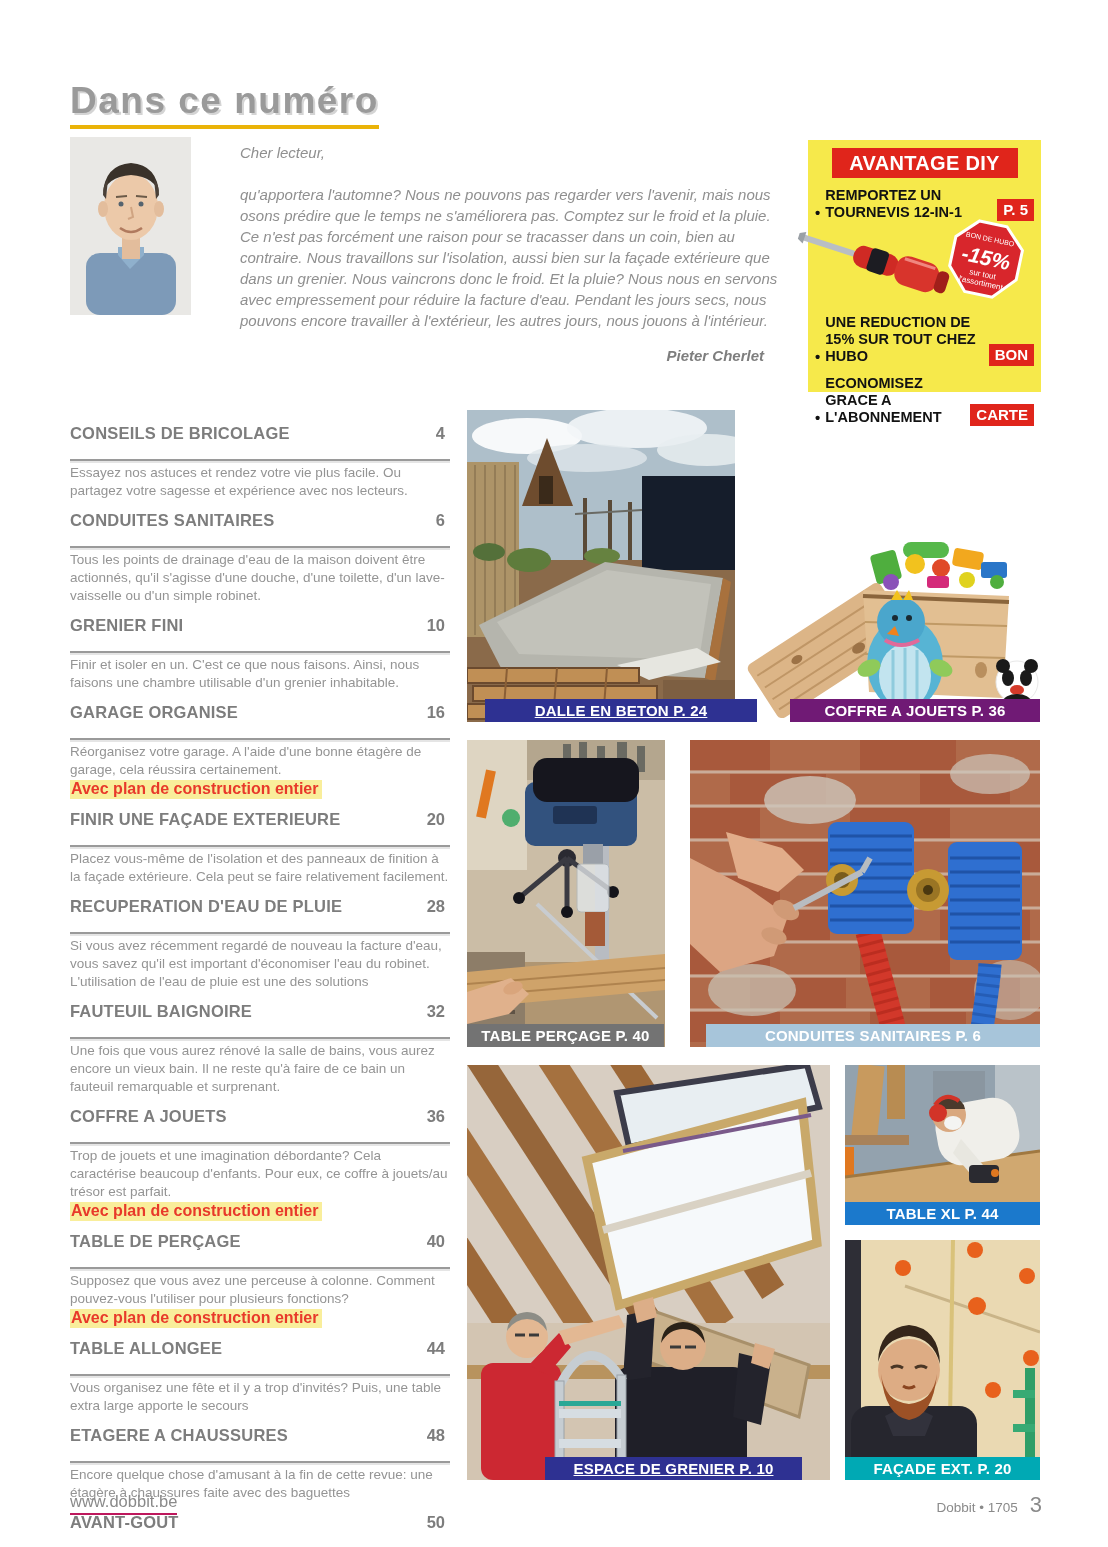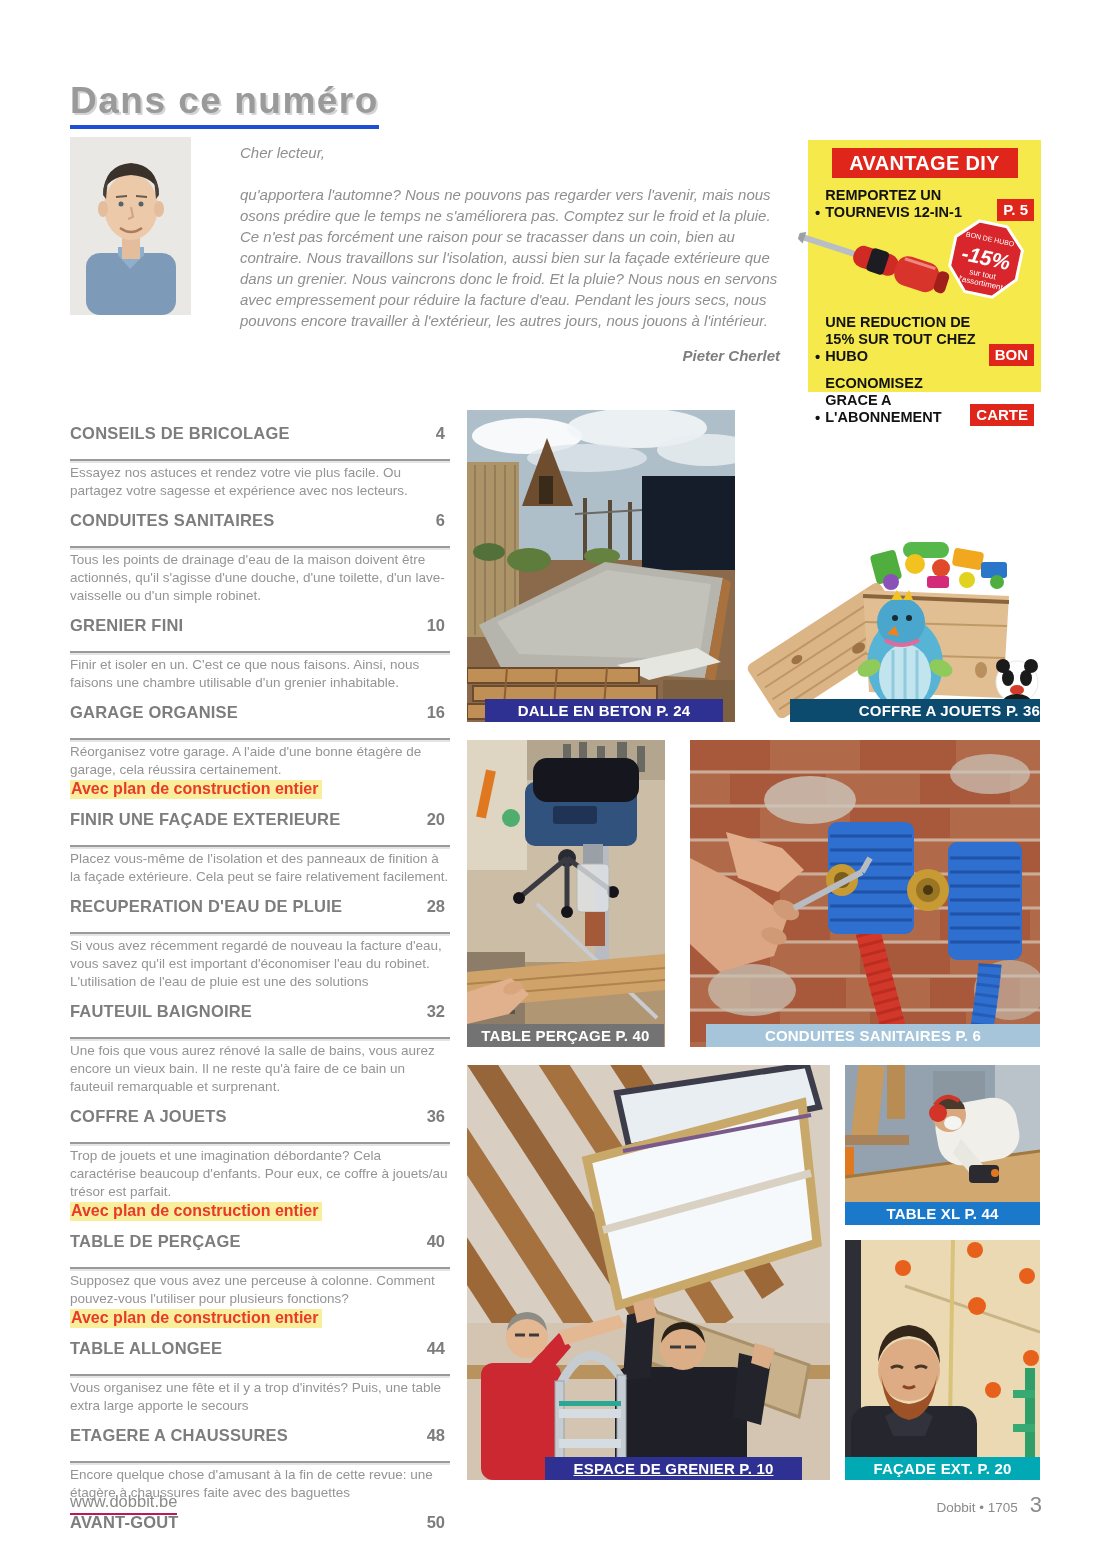--- a/index.html
+++ b/index.html
@@ -2,30 +2,30 @@
 <html><head>
 <meta charset="utf-8">
 <style>
   html,body{margin:0;padding:0;background:#ffffff;}
   .page{position:relative;width:1108px;height:1547px;background:#ffffff;overflow:hidden;
         font-family:"Liberation Sans",sans-serif;}
 
   
   .page-title{position:absolute;left:70px;top:80px;font-size:37px;font-weight:bold;
       letter-spacing:1.5px;color:#9a9a9a;text-shadow:2px 2px 0 #d4d4d4;
-      padding-bottom:3px;border-bottom:4px solid #1d4ed8;}
+      padding-bottom:3px;border-bottom:4px solid #eab308;}
 
   .portrait{position:absolute;left:70px;top:137px;width:121px;height:178px;}
   .portrait svg{display:block;width:100%;height:100%;}
 
   .intro{position:absolute;left:240px;top:142px;width:540px;color:#8f8f8f;
       font-style:italic;font-size:15px;line-height:21px;}
   .intro-salutation{margin:0 0 21px 0;}
   .intro-paragraph{margin:0;}
-  .intro-signature{margin:14px 0 0 0;text-align:right;font-weight:bold;color:#7e7e7e;}
+  .intro-signature{margin:14px 16px 0 0;text-align:right;font-weight:bold;color:#7e7e7e;}
 
   
   .promo{position:absolute;left:808px;top:140px;width:233px;height:252px;background:#f6e94b;}
   .promo-header{margin:8px auto 0 auto;width:186px;height:30px;background:#e0251b;color:#fff;
       font-weight:bold;font-size:20px;text-align:center;line-height:30px;letter-spacing:.3px;}
   .promo-item{display:flex;align-items:flex-end;gap:5px;padding:9px 7px 0 7px;}
   .promo-item .bullet{font-size:15px;font-weight:bold;color:#111;line-height:1.15;}
   .promo-item .label{flex:1;font-weight:bold;font-size:14.5px;line-height:1.18;color:#121212;}
   .badge{background:#e0251b;color:#fff;font-weight:bold;font-size:15px;line-height:1.2;
       padding:2px 6px;white-space:nowrap;}
@@ -44,21 +44,21 @@
   .toc-desc{margin:3px 0 0 0;font-size:13.5px;line-height:18px;color:#949494;}
   .toc-highlight{display:inline-block;margin-top:1px;background:#f9ee9b;color:#e8392a;
       font-weight:bold;font-size:16px;line-height:18px;padding:0 4px 1px 1px;}
 
   
   .photo{position:absolute;overflow:hidden;}
   .photo svg{display:block;width:100%;height:100%;}
   .caption{position:absolute;height:23px;line-height:23px;color:#ffffff;font-weight:bold;
       font-size:15px;text-align:center;letter-spacing:.2px;white-space:nowrap;overflow:hidden;}
   .cap-indigo{background:#2e3192;}
-  .cap-blue{background:#0c4a6e;text-align:right;}
+  .cap-blue{background:#701a75;}
   .cap-azure{background:#1b79cc;}
   .cap-teal{background:#737373;}
   .cap-cyan{background:#00a9b4;}
   .cap-steel{background:#a7c5da;}
 
   
   .footer-left{position:absolute;left:70px;top:1492px;font-size:16.5px;color:#8a8a8a;
       border-bottom:2px solid #be185d;padding-bottom:2px;}
   .footer-right{position:absolute;right:66px;top:1492px;color:#8a8a8a;
       display:flex;align-items:baseline;gap:12px;}
@@ -584,21 +584,21 @@
         <circle cx="64" cy="130" r="31" fill="#ddac84"></circle>
         <path d="M33,122 Q34,88 64,85 Q94,88 95,124 Q88,98 64,96 Q40,98 33,122 Z" fill="#35261a"></path>
         <path d="M36,134 Q40,176 64,180 Q88,176 92,134 Q88,162 64,164 Q40,162 36,134 Z" fill="#9c5126"></path>
         <path d="M46,128 Q52,124 58,128" stroke="#4a3625" stroke-width="3" fill="none"></path>
         <path d="M70,128 Q76,124 82,128" stroke="#4a3625" stroke-width="3" fill="none"></path>
         <path d="M58,146 Q64,150 70,146" stroke="#8a4520" stroke-width="3" fill="none"></path>
       </g>
     </svg>
   </figure>
 
-  <div class="caption cap-indigo" style="left:485px;top:699px;width:238px;">DALLE EN BETON P. 24</div>
+  <div class="caption cap-indigo" style="left:485px;top:699px;width:272px;text-decoration:underline;">DALLE EN BETON P. 24</div>
   <div class="caption cap-blue" style="left:790px;top:699px;width:250px;">COFFRE A JOUETS P. 36</div>
   <div class="caption cap-teal" style="left:467px;top:1024px;width:197px;">TABLE PERÇAGE P. 40</div>
   <div class="caption cap-steel" style="left:706px;top:1024px;width:334px;">CONDUITES SANITAIRES P. 6</div>
   <div class="caption cap-azure" style="left:845px;top:1202px;width:195px;">TABLE XL P. 44</div>
   <div class="caption cap-indigo" style="left:545px;top:1457px;width:257px;text-decoration:underline;">ESPACE DE GRENIER P. 10</div>
   <div class="caption cap-cyan" style="left:845px;top:1457px;width:195px;">FAÇADE EXT. P. 20</div>
 
   <div class="footer-left">www.dobbit.be</div>
   <div class="footer-right">
     <span class="footer-issue">Dobbit • 1705</span>

